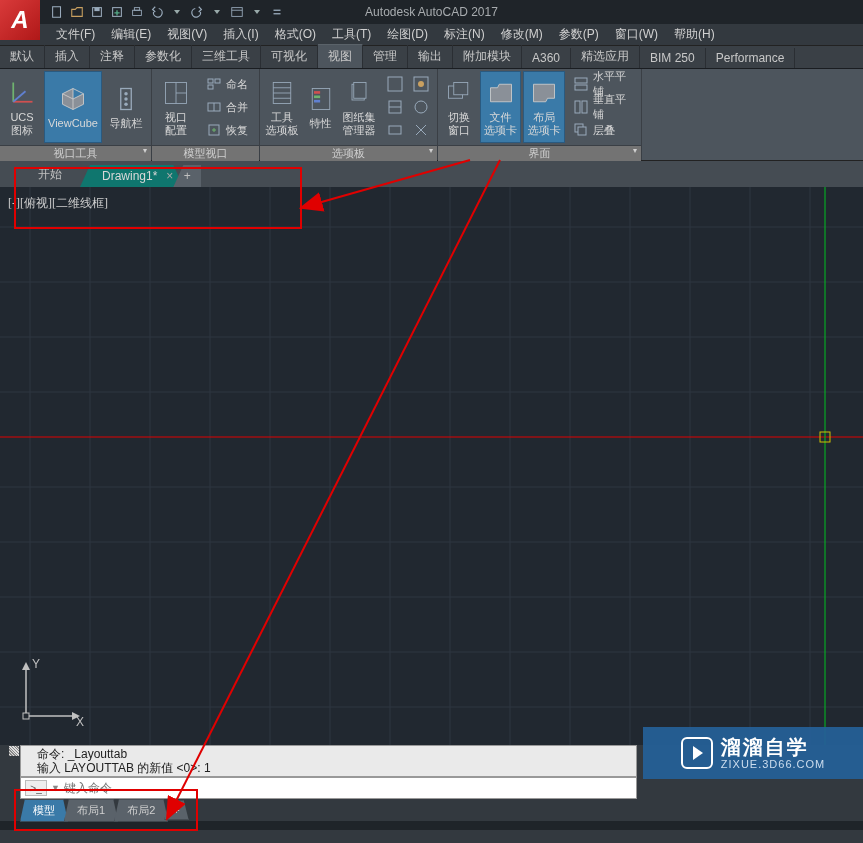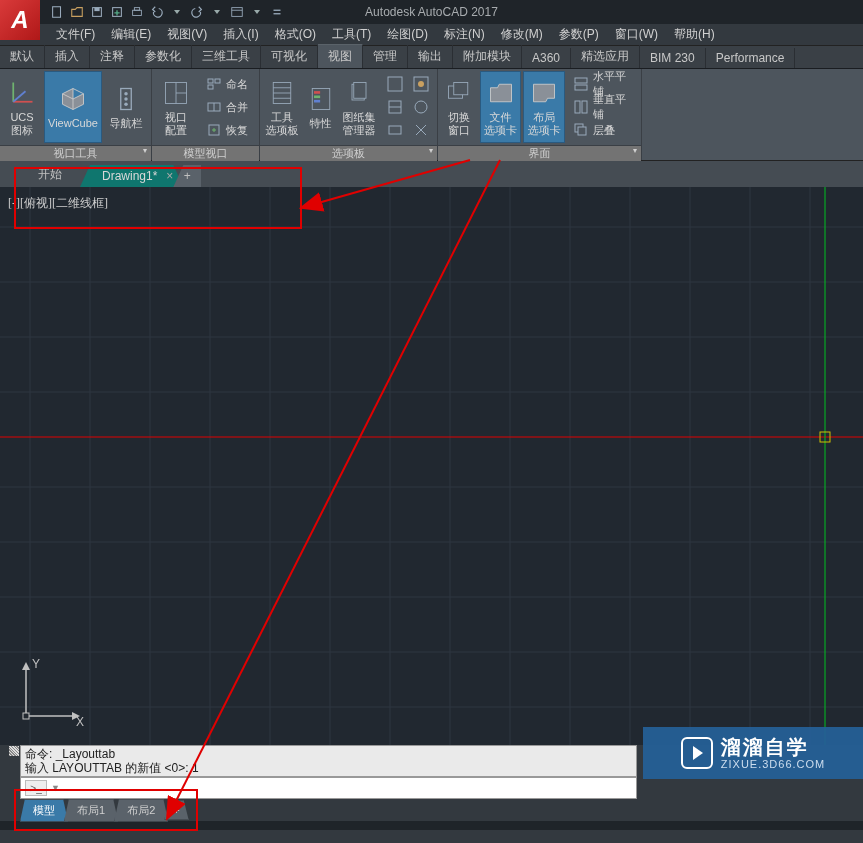--- a/index.html
+++ b/index.html
@@ -58,21 +58,21 @@
 .cursor-box { fill: none; stroke: #d0c000; stroke-width: 1; }
 
 
 .ucs { position: absolute; left: 14px; bottom: 14px; }
 .ucs svg { width: 70px; height: 70px; }
 
 
 .anno-rect { position: absolute; border: 2px solid #e00000; pointer-events: none; }
 
 
-.cmd-history { height: 32px; width: 617px; margin-left: 20px; background: #eaeaea; border: 1px solid #999; font-family: SimSun, monospace; font-size: 12px; color: #222; padding: 1px 4px; line-height: 1.2; position: relative; }
+.cmd-history { height: 32px; width: 617px; margin-left: 20px; background: #eaeaea; border: 1px solid #999; font-family: SimSun, monospace; font-size: 12px; color: #222; padding: 1px 16px; line-height: 1.2; position: relative; }
 .cmd-history::before { content: ""; position: absolute; left: -12px; top: 0; width: 10px; height: 10px; background: repeating-linear-gradient(45deg,#888,#888 1px,#ddd 1px,#ddd 2px); }
 .cmdline { height: 22px; width: 617px; margin-left: 20px; background: #fff; border: 1px solid #999; display: flex; align-items: center; padding: 0 4px; gap: 4px; }
 .cmdline .prompt-icon { width: 22px; height: 16px; background: #eee; border: 1px solid #bbb; display: flex; align-items: center; justify-content: center; font-size: 10px; color: #555; }
 .cmdline input { flex: 1; border: none; outline: none; font-size: 12px; color: #888; background: transparent; font-family: SimSun, serif; }
 
 
 .layouttabs { height: 22px; display: flex; align-items: center; padding-left: 20px; gap: 0; background: #33393f; }
 .ltab { padding: 3px 12px; background: #5a626a; font-size: 11px; color: #d0d0d0; border: 1px solid #454c53; clip-path: polygon(5px 0, calc(100% - 5px) 0, 100% 100%, 0 100%); margin-right: -4px; }
 .ltab.active { background: #3a7aa8; color: #fff; }
 .ltab.plus { padding: 3px 8px; }
@@ -191,21 +191,21 @@
   <div class="rtab">注释</div>
   <div class="rtab">参数化</div>
   <div class="rtab">三维工具</div>
   <div class="rtab">可视化</div>
   <div class="rtab active">视图</div>
   <div class="rtab">管理</div>
   <div class="rtab">输出</div>
   <div class="rtab">附加模块</div>
   <div class="rtab">A360</div>
   <div class="rtab">精选应用</div>
-  <div class="rtab">BIM 230</div>
+  <div class="rtab">BIM 250</div>
   <div class="rtab">Performance</div>
 </div>
 
 <div class="ribbon">
   <div class="panel" style="width:152px">
     <div class="panel-body">
       <div class="bigbtn" style="width:40px">
         <div class="icon">
             <svg viewBox="0 0 32 32">
               <line x1="6" y1="26" x2="6" y2="4" stroke="#6fb36f" stroke-width="2"></line>
@@ -469,20 +469,21 @@
 </div>
 
 <div class="cmd-history">
   <div>命令: _Layouttab</div>
   <div>输入 LAYOUTTAB 的新值 &lt;0&gt;: 1</div>
 </div>
 
 <div class="cmdline">
   <div class="prompt-icon">&gt;_</div>
   <span style="color:#888;font-size:9px">▼</span>
+  <input type="text" placeholder="键入命令" style="">
 </div>
 
 <div class="layouttabs">
   <div class="ltab active">模型</div>
   <div class="ltab">布局1</div>
   <div class="ltab">布局2</div>
   <div class="ltab plus">+</div>
 </div>
 
 <div class="statusbar"></div>

